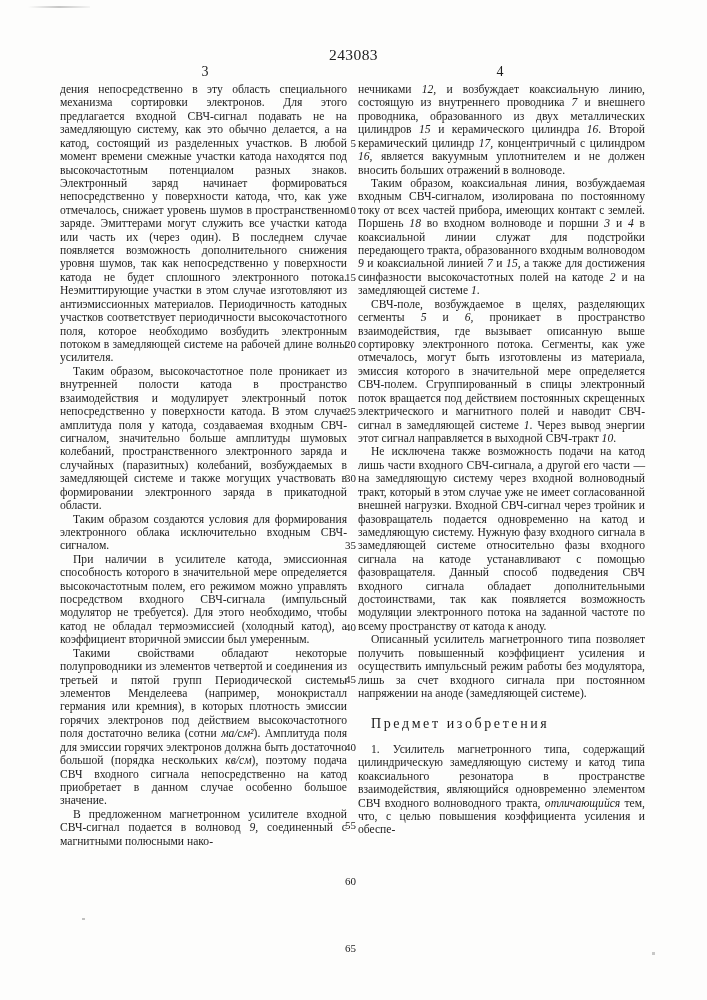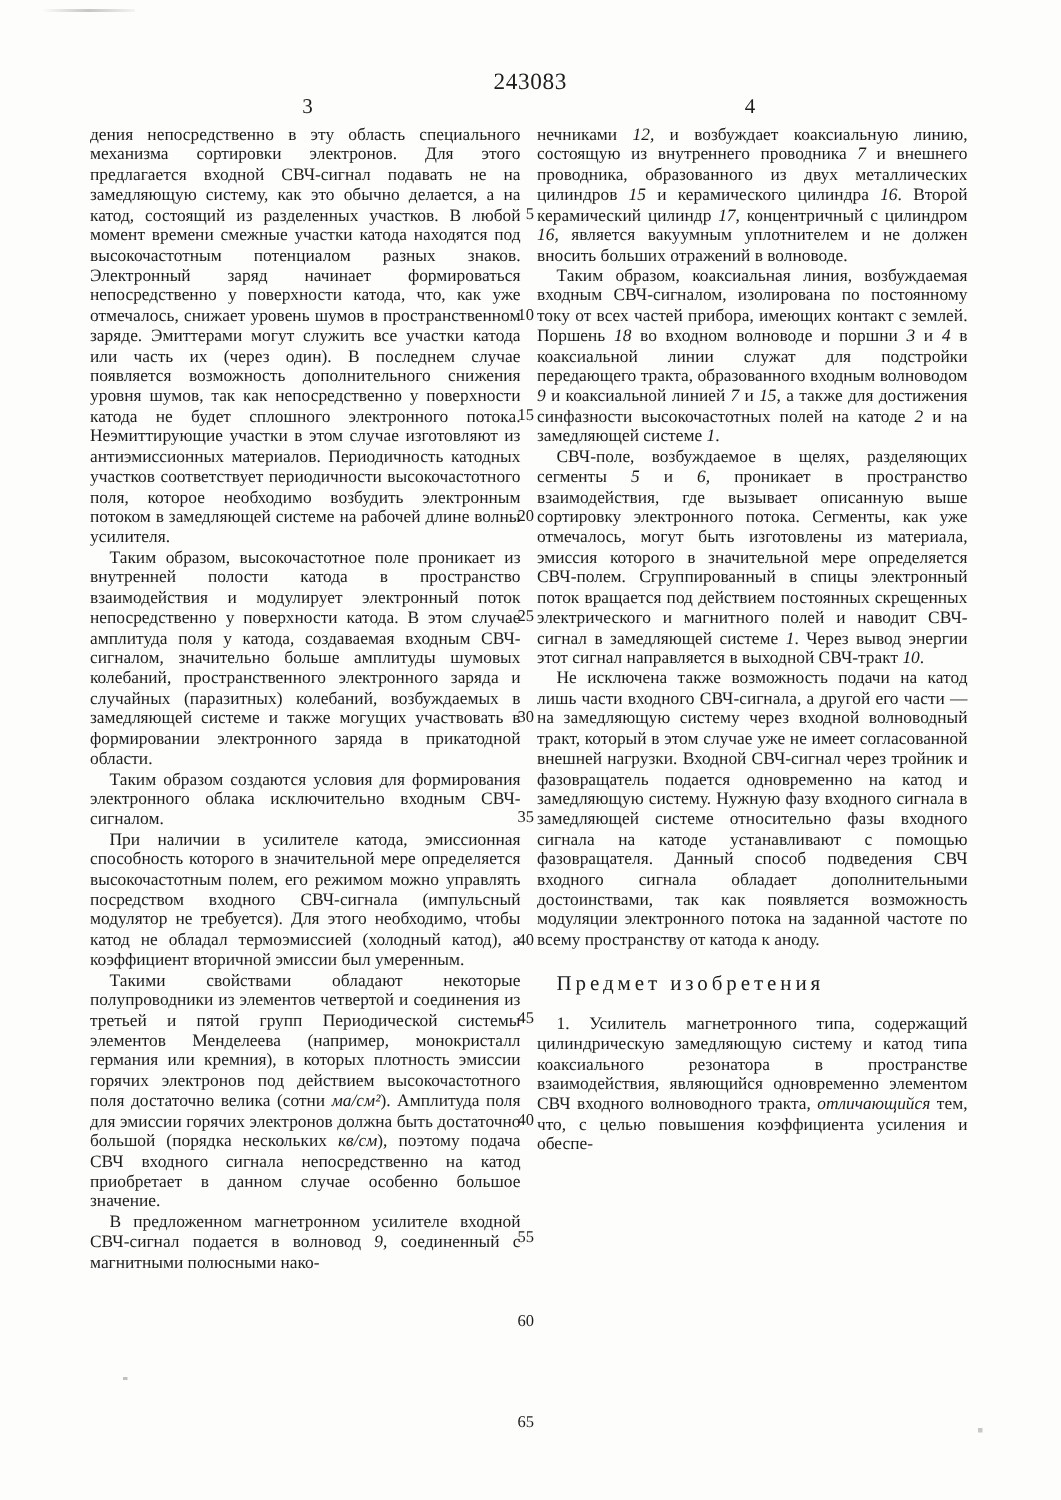--- a/index.html
+++ b/index.html
@@ -177,18 +177,19 @@
       <p>При наличии в усилителе катода, эмиссионная способность которого в значительной мере определяется высокочастотным полем, его режимом можно управлять посредством входного СВЧ-сигнала (импульсный модулятор не требуется). Для этого необходимо, чтобы катод не обладал термоэмиссией (холодный катод), а коэффициент вторичной эмиссии был умеренным.</p>
       <p><span>Такими свойствами обладают некоторые полупроводники из элементов четвертой и соединения из третьей и пятой групп Периодической системы элементов Менделеева (например, монокристалл германия или кремния), в которых плотность эмиссии горячих электронов под действием высокочастотного поля достаточно велика (сотни </span><i>ма/см²</i><span>). Амплитуда поля для эмиссии горячих электронов должна быть достаточно большой (порядка нескольких </span><i>кв/см</i><span>), поэтому подача СВЧ входного сигнала непосредственно на катод приобретает в данном случае особенно большое значение.</span></p>
       <p><span>В предложенном магнетронном усилителе входной СВЧ-сигнал подается в волновод </span><i>9</i><span>, соединенный с магнитными полюсными нако-</span></p>
     </div>
 
     <div class="col right">
       <p class="cont"><span>нечниками </span><i>12,</i><span> и возбуждает коаксиальную линию, состоящую из внутреннего проводника </span><i>7</i><span> и внешнего проводника, образованного из двух металлических цилиндров </span><i>15</i><span> и керамического цилиндра </span><i>16</i><span>. Второй керамический цилиндр </span><i>17,</i><span> концентричный с цилиндром </span><i>16,</i><span> является вакуумным уплотнителем и не должен вносить больших отражений в волноводе.</span></p>
       <p><span>Таким образом, коаксиальная линия, возбуждаемая входным СВЧ-сигналом, изолирована по постоянному току от всех частей прибора, имеющих контакт с землей. Поршень </span><i>18</i><span> во входном волноводе и поршни </span><i>3</i><span> и </span><i>4</i><span> в коаксиальной линии служат для подстройки передающего тракта, образованного входным волноводом </span><i>9</i><span> и коаксиальной линией </span><i>7</i><span> и </span><i>15,</i><span> а также для достижения синфазности высокочастотных полей на катоде </span><i>2</i><span> и на замедляющей системе </span><i>1</i><span>.</span></p>
       <p><span>СВЧ-поле, возбуждаемое в щелях, разделяющих сегменты </span><i>5</i><span> и </span><i>6,</i><span> проникает в пространство взаимодействия, где вызывает описанную выше сортировку электронного потока. Сегменты, как уже отмечалось, могут быть изготовлены из материала, эмиссия которого в значительной мере определяется СВЧ-полем. Сгруппированный в спицы электронный поток вращается под действием постоянных скрещенных электрического и магнитного полей и наводит СВЧ-сигнал в замедляющей системе </span><i>1</i><span>. Через вывод энергии этот сигнал направляется в выходной СВЧ-тракт </span><i>10</i><span>.</span></p>
       <p>Не исключена также возможность подачи на катод лишь части входного СВЧ-сигнала, а другой его части — на замедляющую систему через входной волноводный тракт, который в этом случае уже не имеет согласованной внешней нагрузки. Входной СВЧ-сигнал через тройник и фазовращатель подается одновременно на катод и замедляющую систему. Нужную фазу входного сигнала в замедляющей системе относительно фазы входного сигнала на катоде устанавливают с помощью фазовращателя. Данный способ подведения СВЧ входного сигнала обладает дополнительными достоинствами, так как появляется возможность модуляции электронного потока на заданной частоте по всему пространству от катода к аноду.</p>
+      <p>Описанный усилитель магнетронного типа позволяет получить повышенный коэффициент усиления и осуществить импульсный режим работы без модулятора, лишь за счет входного сигнала при постоянном напряжении на аноде (замедляющей системе).</p>
       <p class="section-heading">Предмет изобретения</p>
       <p><span>1. Усилитель магнетронного типа, содержащий цилиндрическую замедляющую систему и катод типа коаксиального резонатора в пространстве взаимодействия, являющийся одновременно элементом СВЧ входного волноводного тракта, </span><i>отличающийся</i><span> тем, что, с целью повышения коэффициента усиления и обеспе-</span></p>
     </div>
 
   </div>
 </div>
 
 </body></html>

